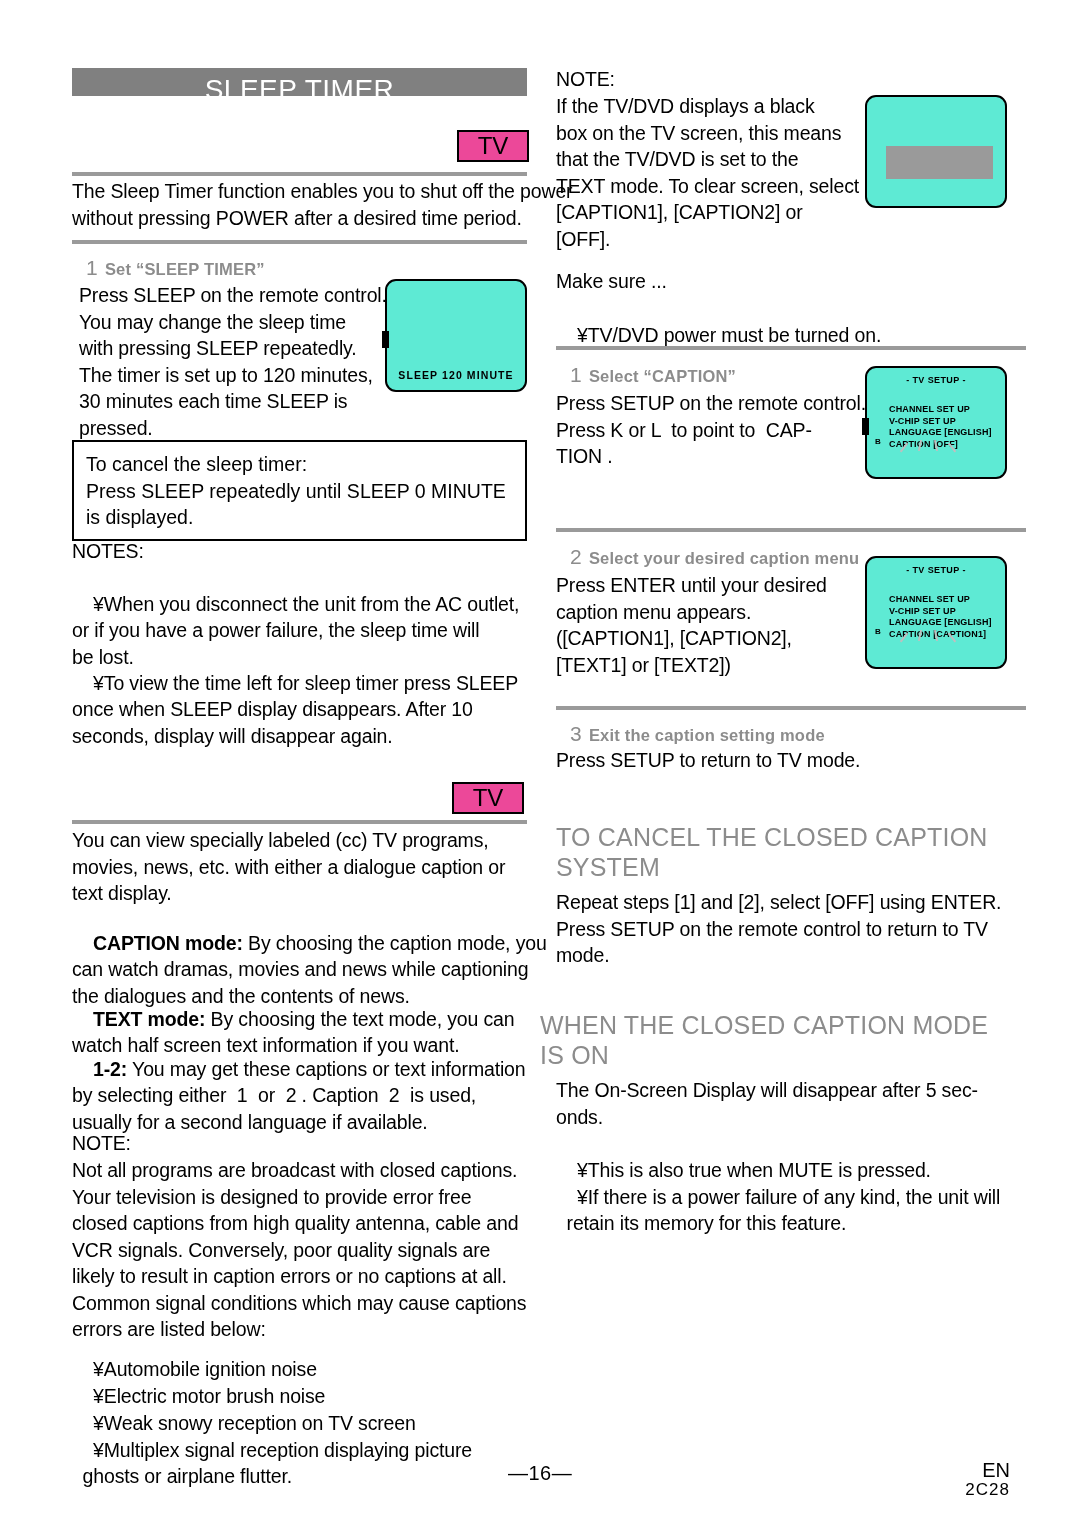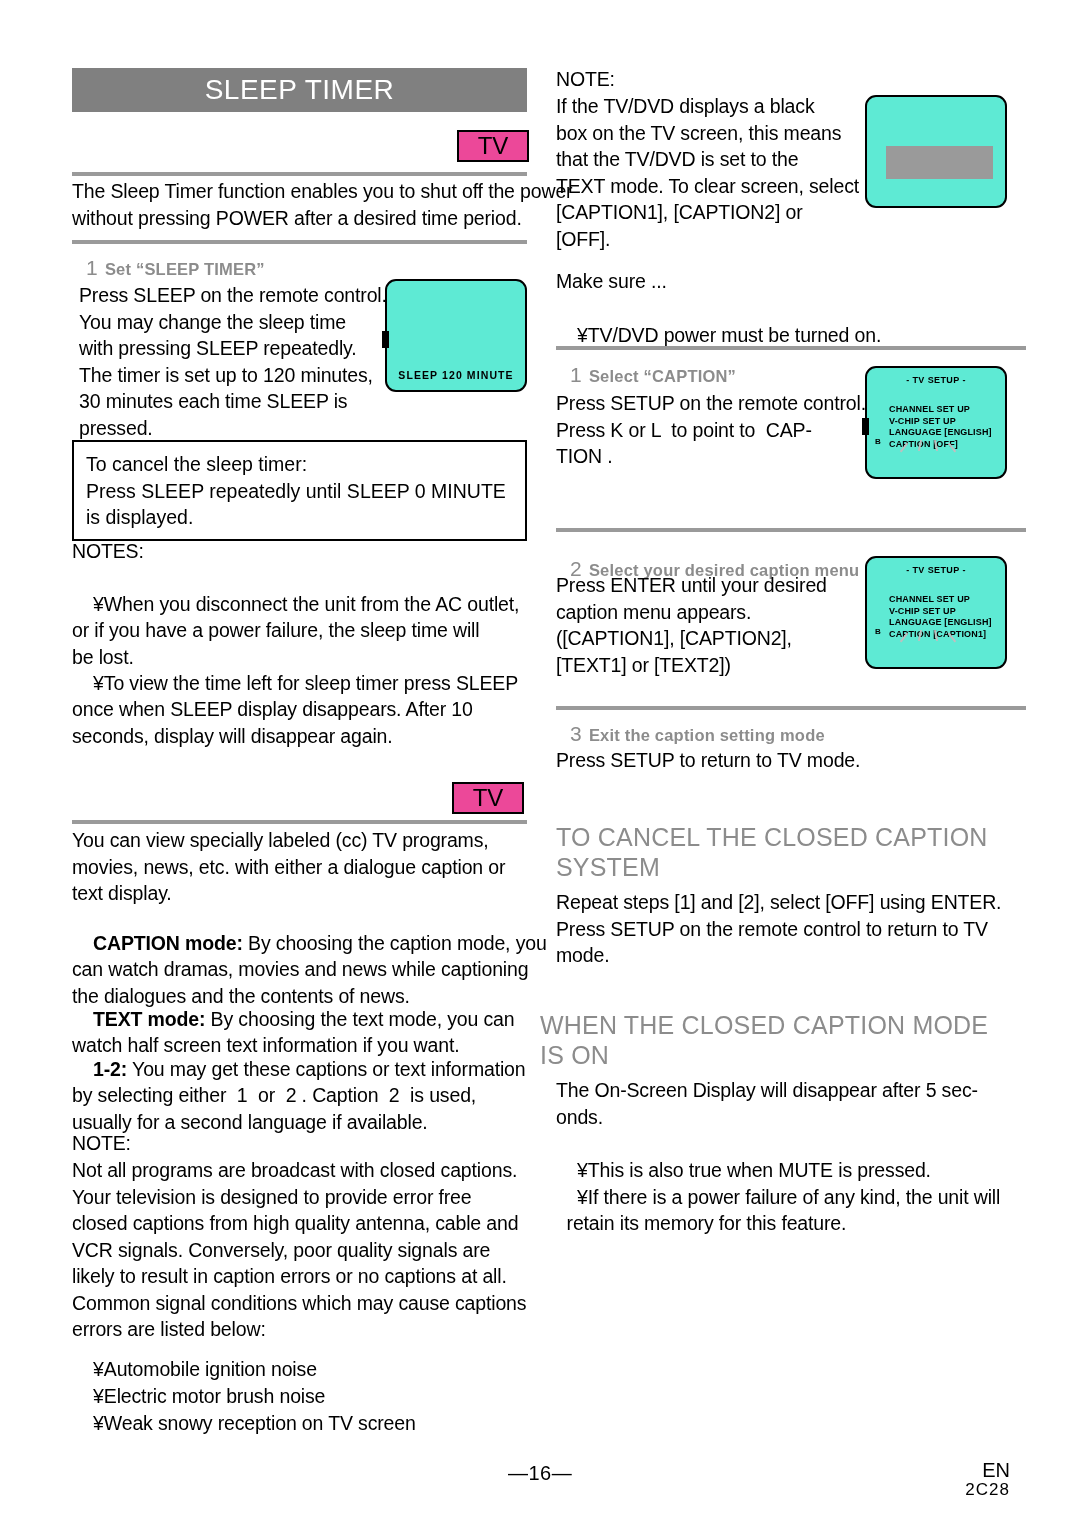--- a/index.html
+++ b/index.html
@@ -32,21 +32,21 @@
 
   
   .banner {
     position: absolute;
     background: #808080;
     color: #ffffff;
     font-size: 28px;
     letter-spacing: 0.5px;
     text-align: center;
     line-height: 44px;
-    height: 44px;
+    height: 28px;
   }
 
   
   .tvbadge {
     position: absolute;
     border: 2px solid #000;
     text-align: center;
     font-size: 24px;
     line-height: 28px;
     height: 28px;
@@ -290,20 +290,24 @@
 errors are listed below:</div>
 
   <div class="blk" style="left:72px; top:1329px; width:520px;">
     <span>¥</span><span>Automobile ignition noise</span>
   </div>
   <div class="blk" style="left:72px; top:1356px; width:520px;">
     <span>¥</span><span>Electric motor brush noise</span>
   </div>
   <div class="blk" style="left:72px; top:1383px; width:520px;">
     <span>¥</span><span>Weak snowy reception on TV screen</span>
+  </div>
+  <div class="blk" style="left:72px; top:1410px; width:520px;">
+    <span>¥</span><span>Multiplex signal reception displaying picture
+  ghosts or airplane flutter.</span>
   </div>
 
   <div class="blk" style="left:556px; top:66px; width:300px;">NOTE:</div>
 
   <div class="blk" style="left:556px; top:93px; width:330px;">If the TV/DVD displays a black
 box on the TV screen, this means
 that the TV/DVD is set to the
 TEXT mode. To clear screen, select
 [CAPTION1], [CAPTION2] or
 [OFF].</div>
@@ -341,21 +345,21 @@
     <div class="flash" style="left:34px; top:70px; width:62px; height:22px;">
       <span style="left:2px;  top:4px;  transform:rotate(38deg);"></span>
       <span style="left:18px; top:2px;  transform:rotate(12deg);"></span>
       <span style="left:34px; top:2px;  transform:rotate(-12deg);"></span>
       <span style="left:50px; top:4px;  transform:rotate(-38deg);"></span>
     </div>
   </div>
 
   <div class="rule-step" style="left:556px; top:528px; width:470px;"></div>
 
-  <div class="step" style="left:570px; top:545px;margin-top:12px;">
+  <div class="step" style="left:570px; top:545px;">
     <span class="num">2</span><span>Select your desired caption menu</span>
   </div>
 
   <div class="blk" style="left:556px; top:572px; width:310px;">Press ENTER until your desired
 caption menu appears.
 ([CAPTION1], [CAPTION2],
 [TEXT1] or [TEXT2])</div>
 
   <div class="tvscreen" style="left:865px; top:556px; width:142px; height:113px;">
     <div class="osd-title">- TV SETUP -</div>

